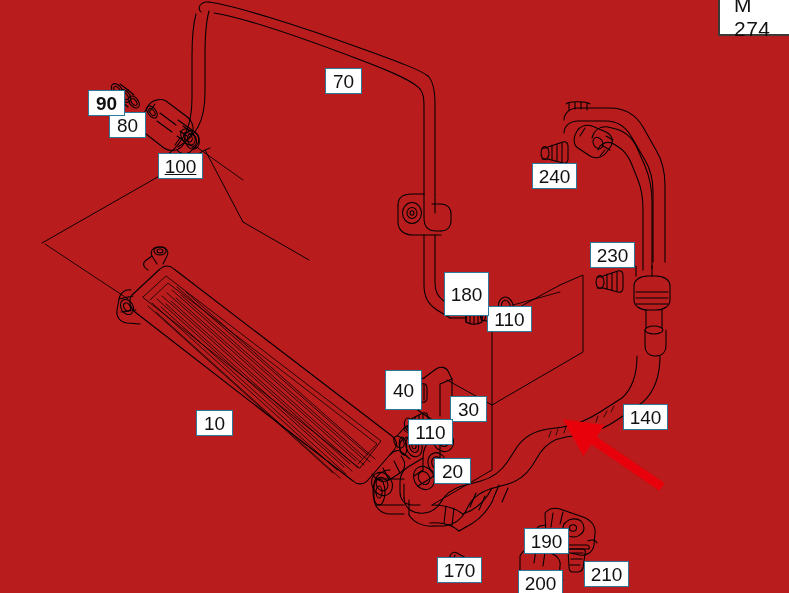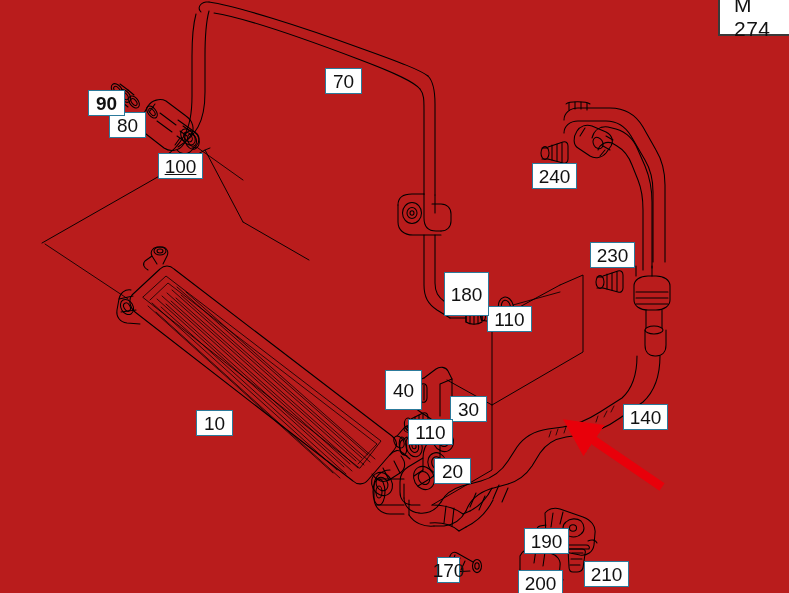--- a/index.html
+++ b/index.html
@@ -393,21 +393,21 @@
       <div class="lbl" style="left: 401px; top: 458px; width: 37px; height: 26px; border-color: rgb(44, 122, 155); margin-left: 33px;">20</div>
       <div class="lbl" style="left: 450px; top: 396px; width: 37px; height: 26px; border-color: rgb(44, 122, 155);">30</div>
       <div class="lbl" style="left: 385px; top: 370px; width: 37px; height: 40px; border-color: rgb(44, 122, 155);">40</div>
       <div class="lbl" style="left: 325px; top: 68px; width: 37px; height: 26px; border-color: rgb(44, 122, 155);">70</div>
       <div class="lbl" style="left: 109px; top: 112px; width: 37px; height: 26px; border-color: rgb(44, 122, 155);">80</div>
       <div class="lbl" style="left: 88px; top: 90px; width: 37px; height: 26px; border-color: rgb(44, 122, 155); font-weight: bold;">90</div>
       <div class="lbl" style="left: 158px; top: 153px; width: 45px; height: 26px; border-color: rgb(44, 122, 155); text-decoration: underline;">100</div>
       <div class="lbl" style="left: 487px; top: 274px; width: 45px; height: 26px; border-color: rgb(44, 122, 155); margin-top: 32px;">110</div>
       <div class="lbl" style="left: 408px; top: 419px; width: 45px; height: 26px; border-color: rgb(44, 122, 155);">110</div>
       <div class="lbl" style="left: 623px; top: 404px; width: 45px; height: 26px; border-color: rgb(44, 122, 155);">140</div>
-      <div class="lbl" style="left: 437px; top: 557px; width: 23px; height: 26px; border-color: rgb(44, 122, 155);">170</div>
+      <div class="lbl" style="left: 437px; top: 557px; width: 45px; height: 26px; border-color: rgb(44, 122, 155);">170</div>
       <div class="lbl" style="left: 444px; top: 272px; width: 45px; height: 44px; border-color: rgb(44, 122, 155);">180</div>
       <div class="lbl" style="left: 524px; top: 528px; width: 45px; height: 26px; border-color: rgb(44, 122, 155);">190</div>
       <div class="lbl" style="left: 518px; top: 570px; width: 45px; height: 26px; border-color: rgb(44, 122, 155);">200</div>
       <div class="lbl" style="left: 584px; top: 561px; width: 45px; height: 26px; border-color: rgb(44, 122, 155);">210</div>
       <div class="lbl" style="left: 590px; top: 242px; width: 45px; height: 26px; border-color: rgb(44, 122, 155);">230</div>
       <div class="lbl" style="left: 532px; top: 163px; width: 45px; height: 26px; border-color: rgb(44, 122, 155);">240</div>
     </div>
 
 </div>
 

